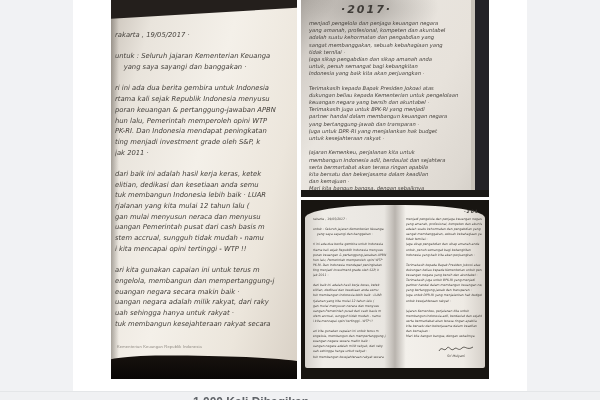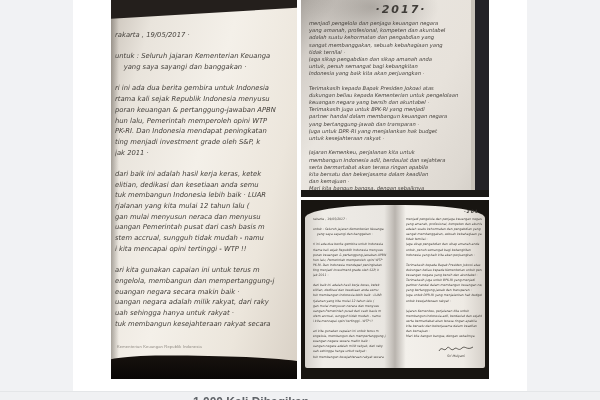--- a/index.html
+++ b/index.html
@@ -54,21 +54,21 @@
   .photo-topright .right-band{
     position:absolute;right:0;top:0;bottom:0;width:14px;background:#232227;
   }
   .photo-topright .right-sliver{
     position:absolute;right:14px;top:0;bottom:0;width:4px;background:#c8c2ba;
   }
   .photo-topright .bottom-band{
     position:absolute;left:0;right:0;bottom:0;height:7px;background:#1b1a17;
   }
   .tr-header{
-    position:absolute;top:3px;left:40px;width:120px;text-align:center;
+    position:absolute;top:3px;left:40px;width:120px;
     font-family:"DejaVu Sans",sans-serif;font-style:italic;
     font-size:11px;letter-spacing:2px;color:#3f3c38;font-weight:bold;
   }
   .hw-tr{left:8px;right:22px;top:20px;font-size:5.2px;}
   .hw-tr .ln{height:7.2px;line-height:7.2px;}
 
   
   .photo-bottomright{
     left:228px;top:200px;width:188px;height:179px;background:#181511;
   }

